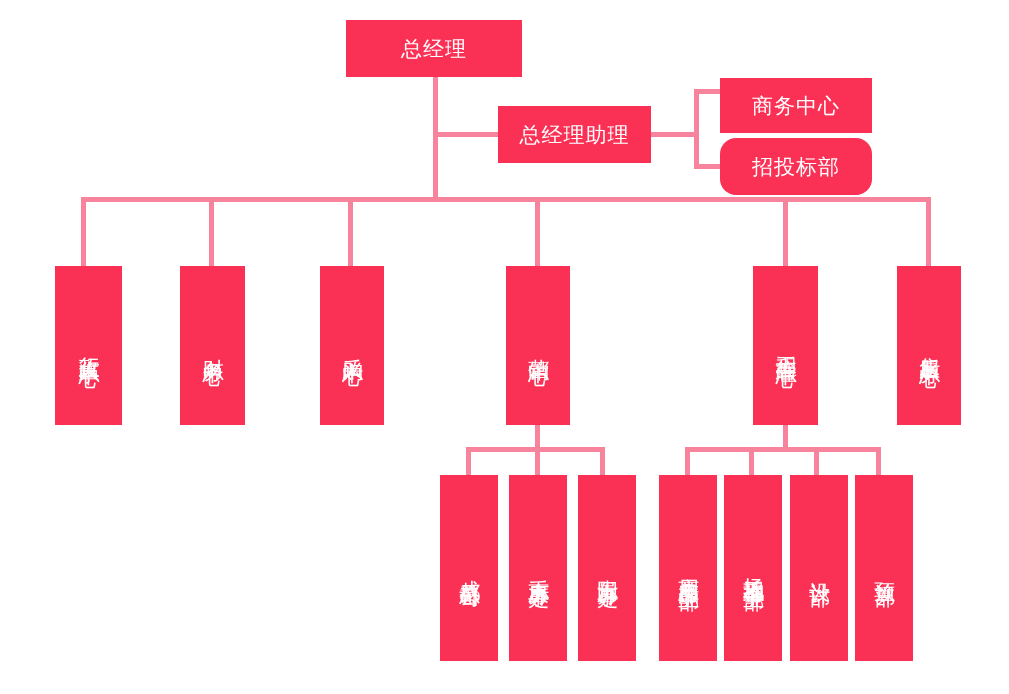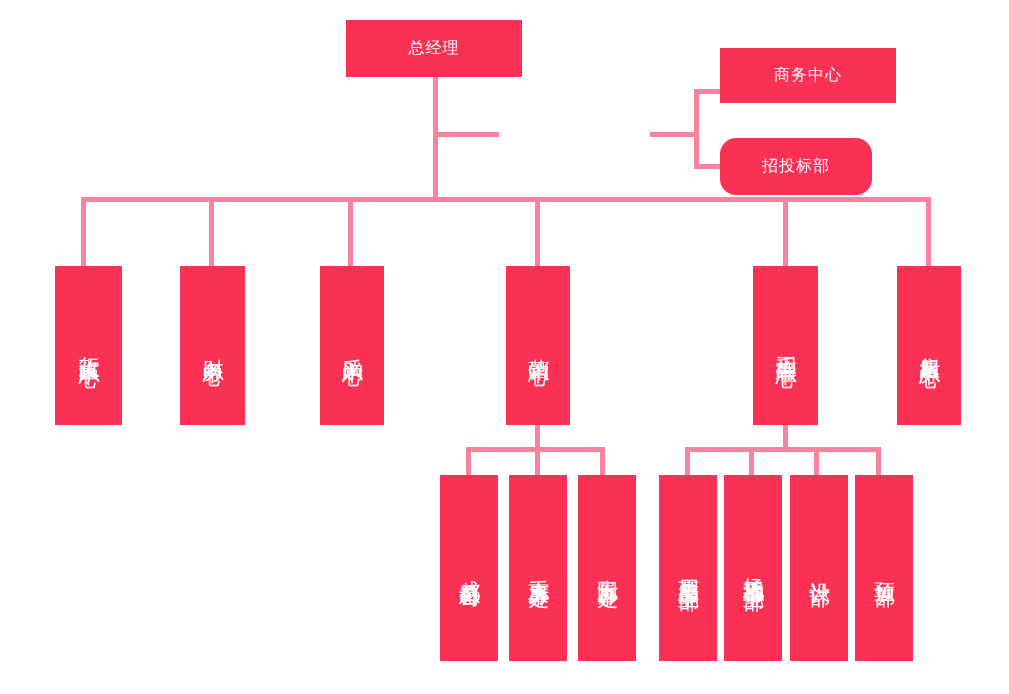--- a/index.html
+++ b/index.html
@@ -23,21 +23,21 @@
     color: #ffffff;
     display: flex;
     align-items: center;
     justify-content: center;
     text-align: center;
     box-sizing: border-box;
     z-index: 2;
     letter-spacing: 1px;
   }
   .node.horizontal {
-    font-size: 16px;
+    font-size: 21px;
     writing-mode: horizontal-tb;
     font-family: Liberation Mono, monospace;
   }
   .node.vertical {
     writing-mode: vertical-rl;
     text-orientation: upright;
     font-size: 21px;
     line-height: 1.12;
     letter-spacing: 2px;
   }
@@ -78,22 +78,23 @@
 
   <div class="conn" style="left:783px; top:424px; width:5px; height:26px;"></div>
   <div class="conn" style="left:685px; top:447px; width:196px; height:5px;"></div>
   <div class="conn" style="left:685px; top:447px; width:5px; height:30px;"></div>
   <div class="conn" style="left:749px; top:447px; width:5px; height:30px;"></div>
   <div class="conn" style="left:814px; top:447px; width:5px; height:30px;"></div>
   <div class="conn" style="left:876px; top:447px; width:5px; height:30px;"></div>
 
   <div class="node horizontal" style="left:346px; top:20px; width:176px; height:57px;">总经理</div>
 
+  <div class="node horizontal" style="left:498px; top:106px; width:153px; height:57px;">总经理助理</div>
 
-  <div class="node horizontal" style="left:720px; top:48px; width:176px; height:55px;">商务中心</div>
+  <div class="node horizontal" style="left:720px; top:78px; width:152px; height:55px;">商务中心</div>
 
   <div class="node horizontal" style="left:720px; top:138px; width:152px; height:57px;border-radius:16px;">招投标部</div>
 
   <div class="node vertical" style="left:55px; top:266px; width:67px; height:159px;">行政人事中心</div>
 
   <div class="node vertical" style="left:180px; top:266px; width:65px; height:159px;">财务中心</div>
 
   <div class="node vertical" style="left:320px; top:266px; width:64px; height:159px;">采购中心</div>
 
   <div class="node vertical" style="left:506px; top:266px; width:64px; height:159px;">营销中心</div>

